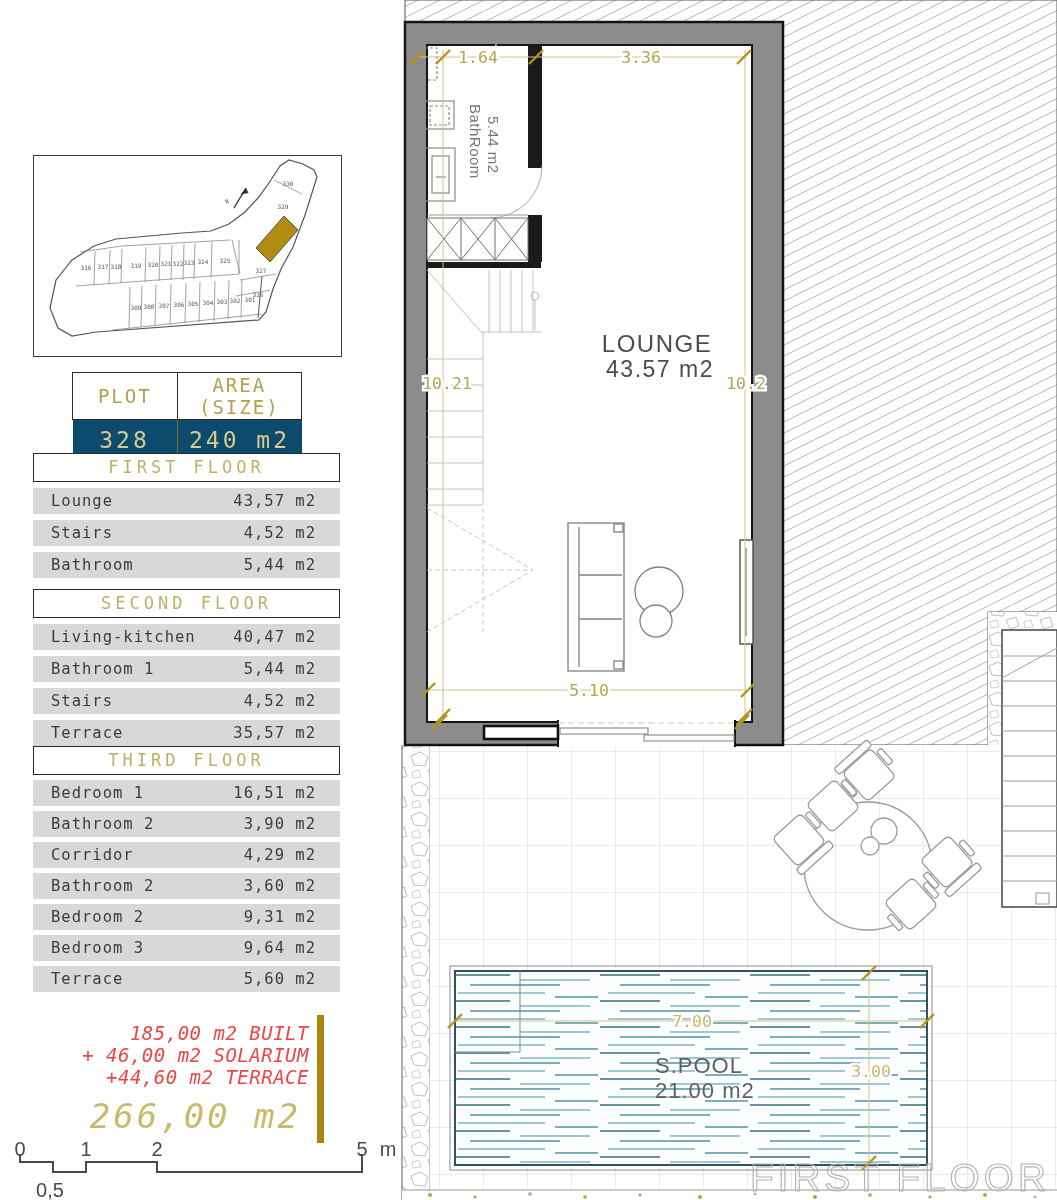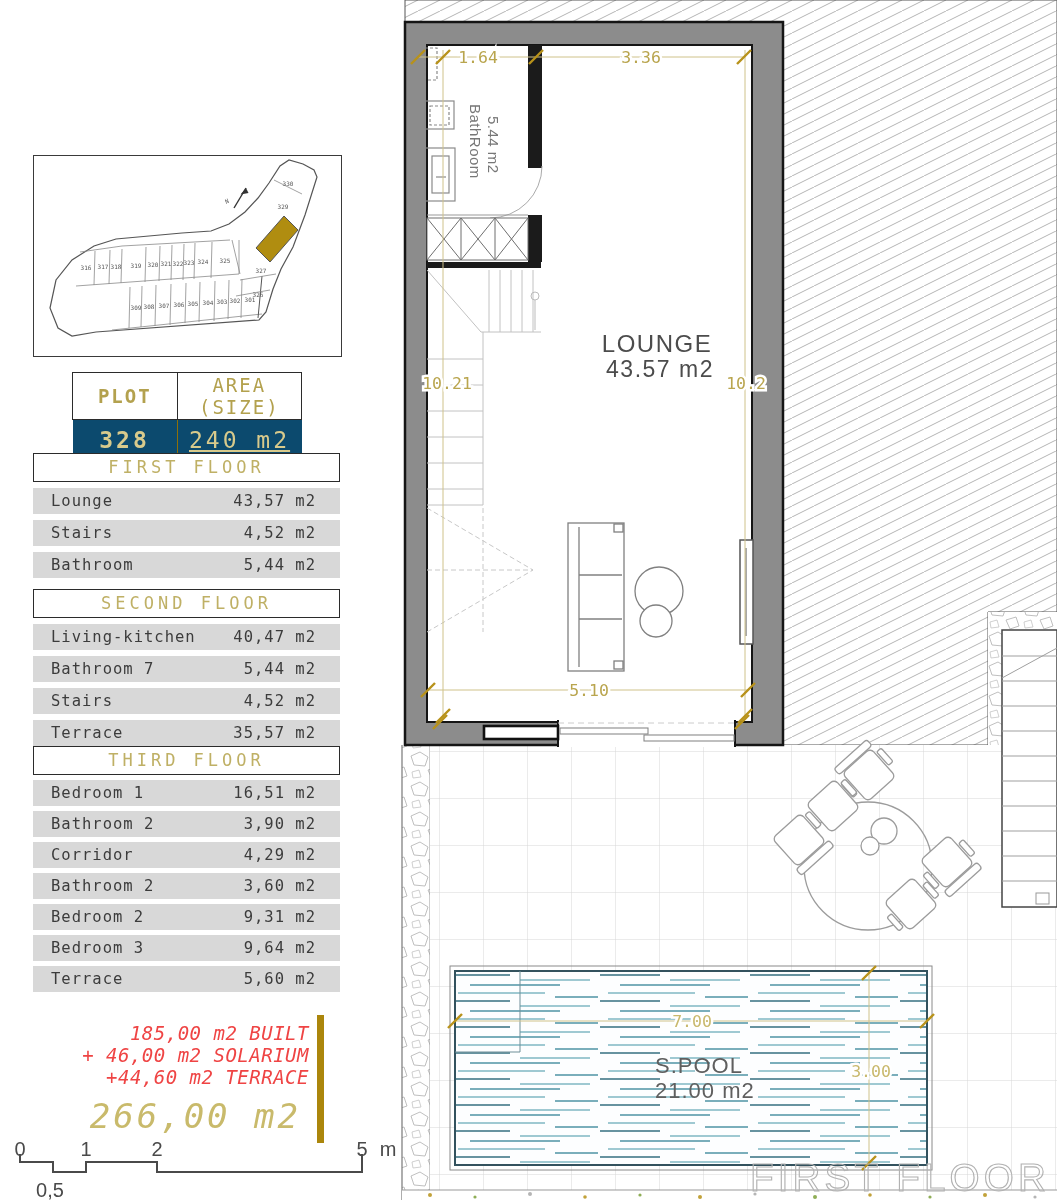--- a/index.html
+++ b/index.html
@@ -9,22 +9,22 @@
   .abs{position:absolute;}
 
   
   .siteplan-box{left:33px;top:155px;width:307px;height:200px;border:1.5px solid #3a3a3a;background:#fff;}
 
   
   .plot-table{left:72px;top:372px;width:230px;border-collapse:collapse;}
   .plot-table td{border:1.6px solid #2b2b2b;text-align:center;}
   .pt-head td{background:#fff;color:#b3a14e;font-size:19px;letter-spacing:2px;height:31px;}
   .pt-val td{background:#0c4a6e;color:#d8ca8c;font-size:23px;letter-spacing:3px;height:37px;border:none;}
-  .pt-val td + td{border-left:1.4px solid #8c6f0a;text-decoration:underline;}
-  .c1{width:114px;font-weight:bold;} .c2{width:132px;}
+  .pt-val td + td{border-left:1.4px solid #8c6f0a;}
+  .c1{width:114px;} .c2{width:132px;}
 
   
   .floor{left:33px;width:307px;}
   .floor-head{height:27px;border:1.4px solid #2b2b2b;background:#fff;color:#bfb065;
               font-size:17px;letter-spacing:4px;text-align:center;line-height:27px;}
   .floor-row{height:26px;margin-top:6px;background:#d8d8d8;display:flex;justify-content:space-between;
              align-items:center;padding:0 24px 0 18px;color:#3c3c3c;font-size:15.5px;letter-spacing:1px;}
   .f3 .floor-row{margin-top:5px;}
 
   
@@ -146,21 +146,21 @@
       </div>
   </div>
 
   <div class="abs floor" style="top:589px;">
     <div class="floor-head">SECOND FLOOR</div>
     <div class="floor-row">
       <span>Living-kitchen</span>
       <span>40,47 m2</span>
       </div>
     <div class="floor-row">
-      <span>Bathroom 7</span>
+      <span>Bathroom 1</span>
       <span>5,44 m2</span>
       </div>
     <div class="floor-row">
       <span>Stairs</span>
       <span>4,52 m2</span>
       </div>
     <div class="floor-row">
       <span>Terrace</span>
       <span>35,57 m2</span>
       </div>

